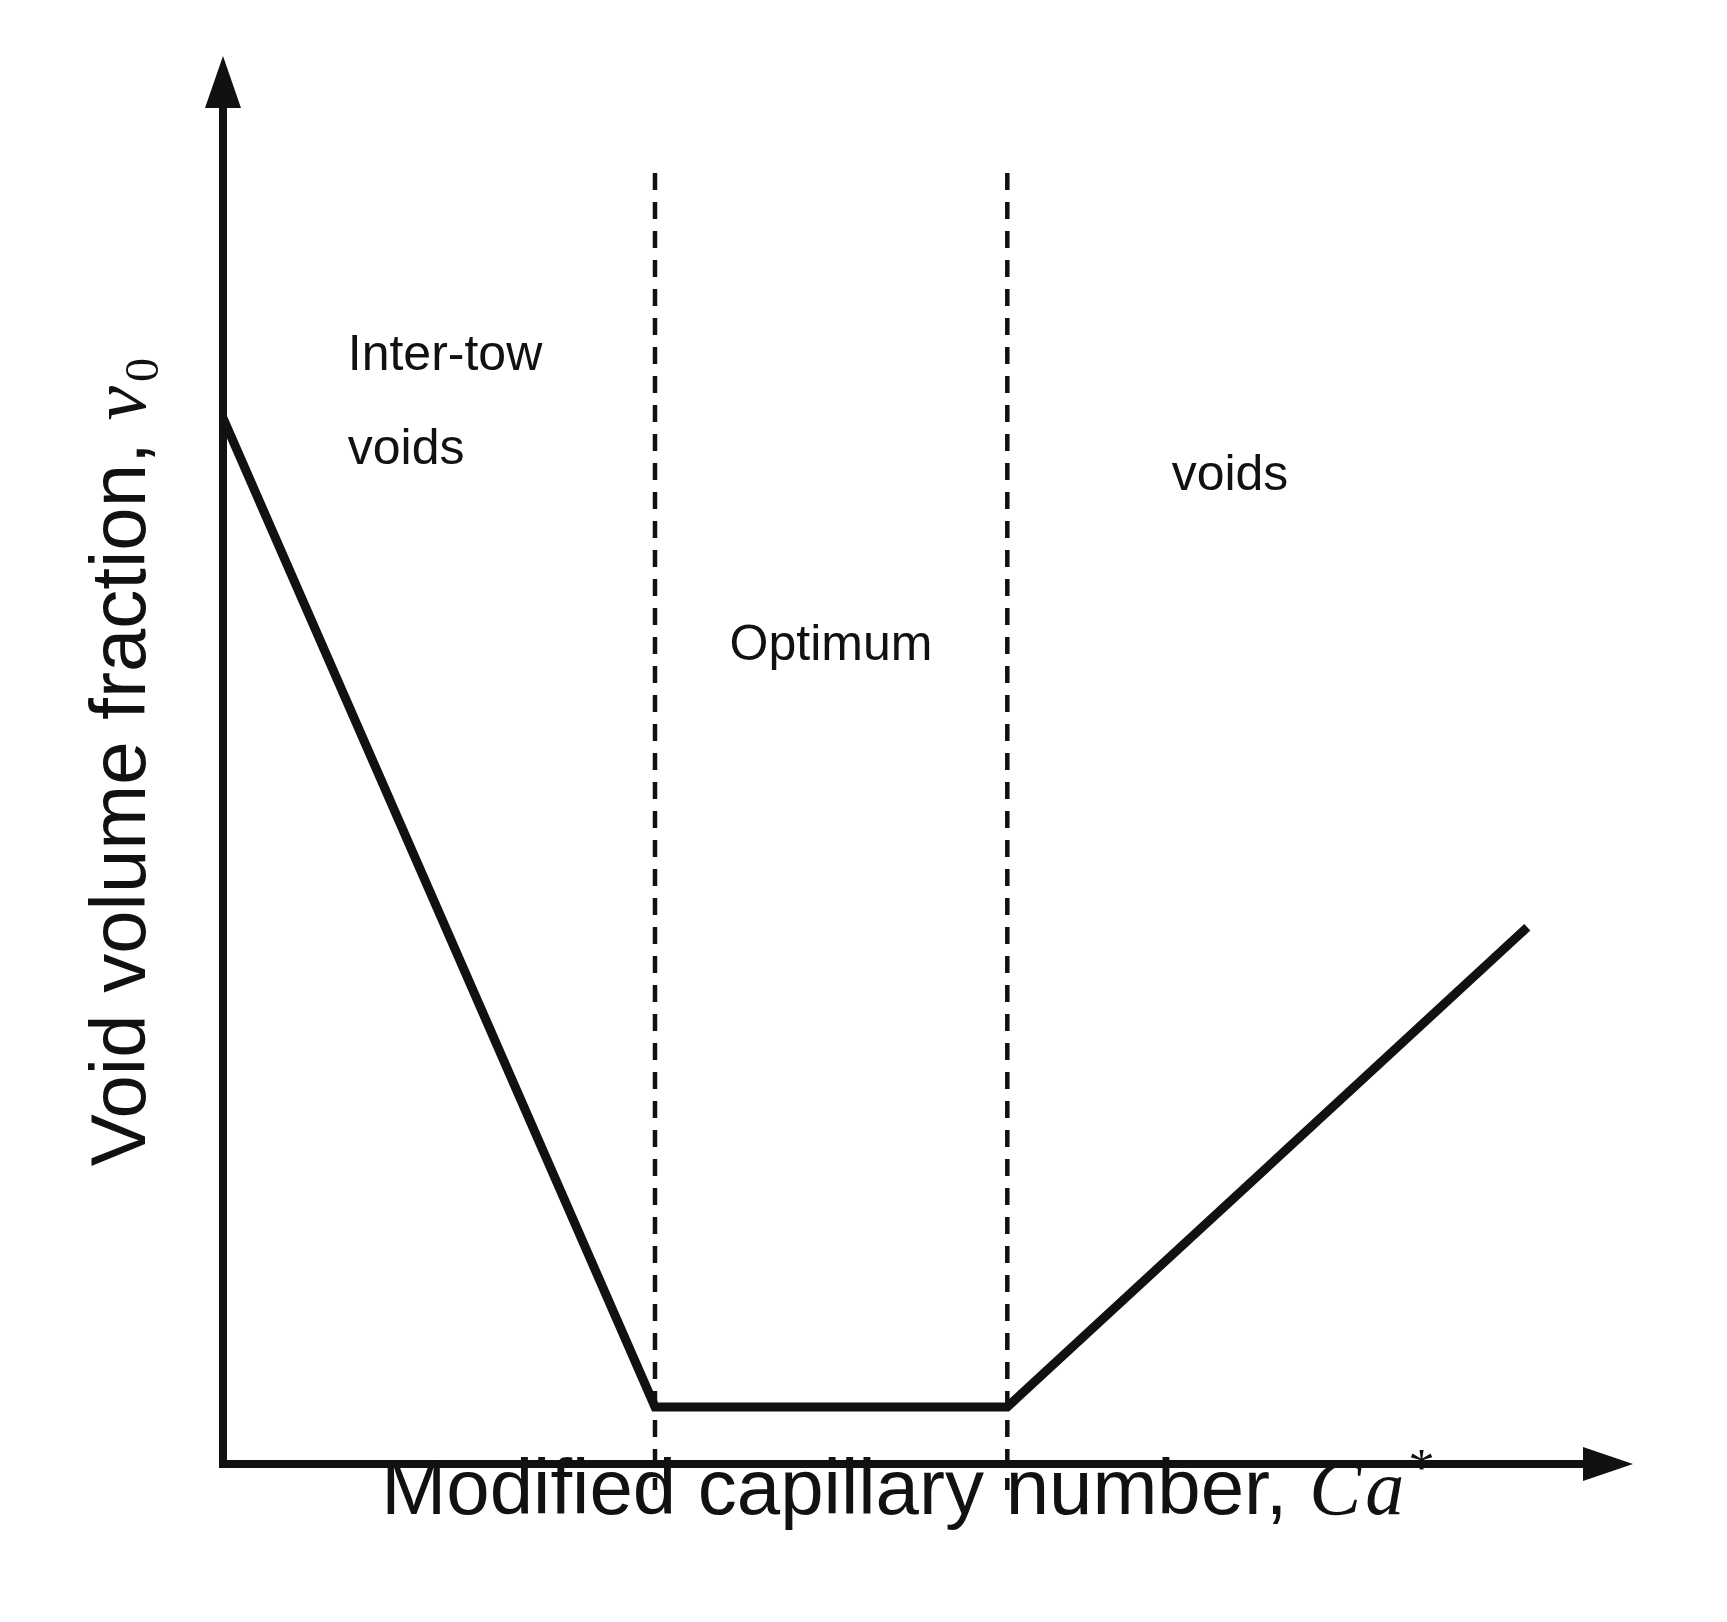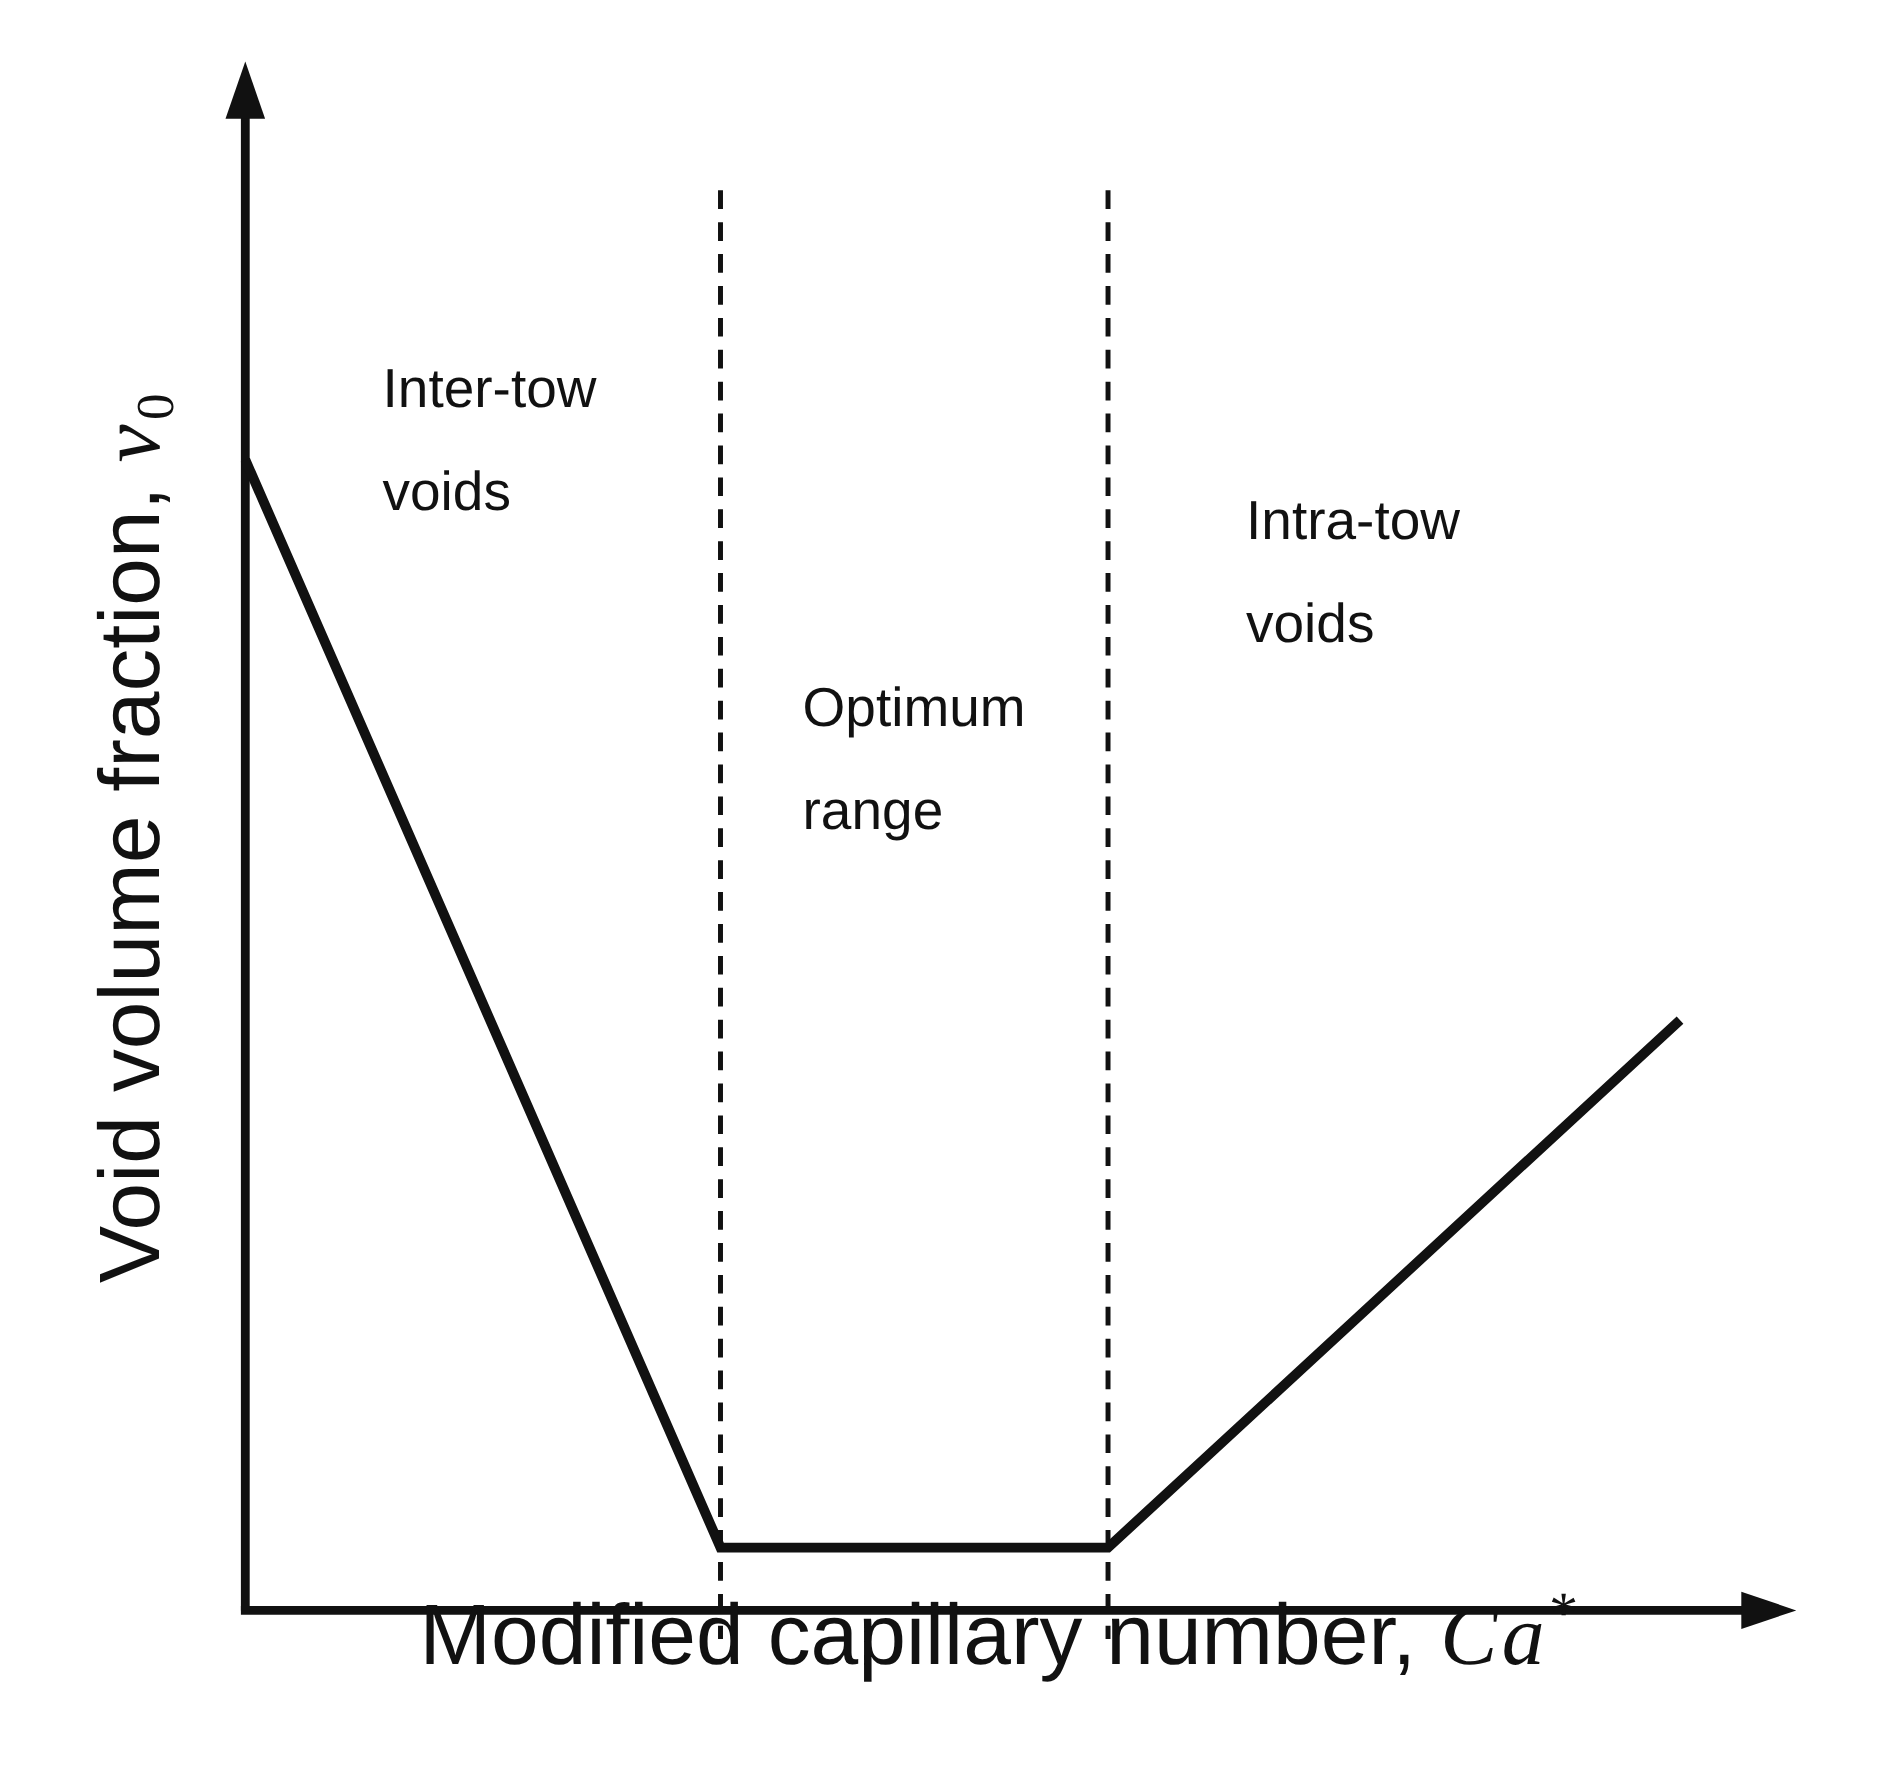--- a/index.html
+++ b/index.html
@@ -107,25 +107,23 @@
     <polyline class="curve" points="223.0,418.0 655.0,1406.9 1007.3,1406.9 1527.3,927.3"></polyline>
   </svg>
 
   <div class="region-label" style="left:445px; top:306px;">
     <div>Inter-tow</div>
     <div>voids</div>
   </div>
 
   <div class="region-label" style="left:831px; top:596px;">
     <div>Optimum</div>
-    <div>range</div>
   </div>
 
   <div class="region-label" style="left:1230px; top:426px;">
-    <div>Intra-tow</div>
     <div>voids</div>
   </div>
 
   <div class="axis-label-x" style="left:908px; top:1420px;">
     <span>Modified capillary number,</span><span class="math">Ca</span><span class="math-sup">*</span>
   </div>
 
   <div class="axis-label-y" style="left:130px; top:762px;">
     <span>Void volume fraction,</span><span class="math">v</span><span class="math-sub">0</span>
   </div>

